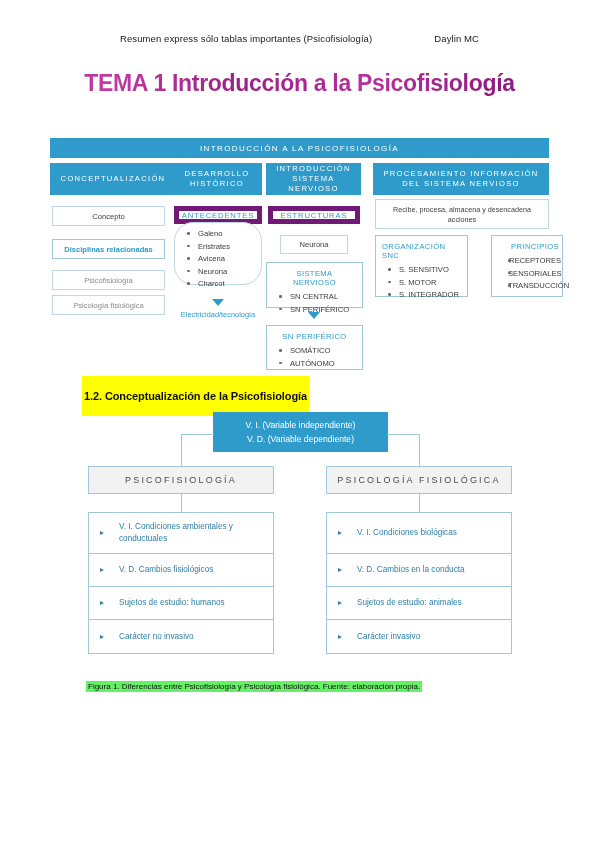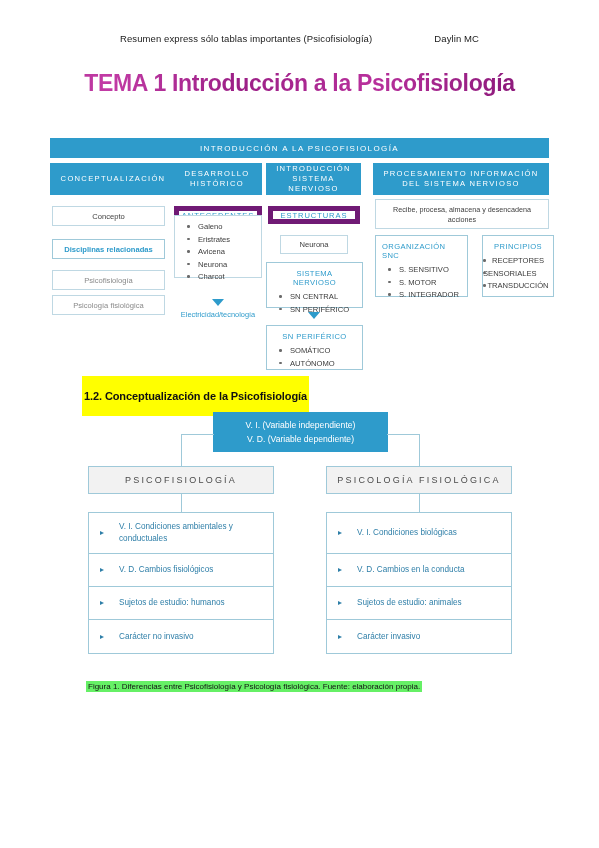--- a/index.html
+++ b/index.html
@@ -159,21 +159,21 @@
   <div class="m1-cat c2 blue center">DESARROLLO HISTÓRICO</div>
   <div class="m1-cat c3 blue center">INTRODUCCIÓN SISTEMA NERVIOSO</div>
   <div class="m1-cat c4 blue center">PROCESAMIENTO INFORMACIÓN DEL SISTEMA NERVIOSO</div>
 
   <div class="c1box center" style="top:68px;">Concepto</div>
   <div class="c1box center hl" style="top:101px;">Disciplinas relacionadas</div>
   <div class="c1box center soft" style="top:132px;">Psicofisiología</div>
   <div class="c1box center soft" style="top:157px;">Psicología fisiológica</div>
 
   <div class="sec-head center" style="left:124px; top:68px; width:88px;">ANTECEDENTES</div>
-  <div class="list-box" style="left:124px; top:77px; width:88px; height:63px;">
+  <div class="list-box" style="left:124px; top:84px; width:88px; height:63px;border-radius:19px;">
     <ul>
       <li>Galeno</li>
       <li>Eristrates</li>
       <li>Avicena</li>
       <li>Neurona</li>
       <li>Charcot</li>
     </ul>
   </div>
   <div class="tri" style="left:162px; top:161px;"></div>
   <div class="cap-blue" style="left:118px; top:172px; width:100px;">Electricidad/tecnología</div>
@@ -202,21 +202,21 @@
 
   <div class="list-box" style="left:325px; top:97px; width:93px; height:62px; border-color:#9FC9D9;">
     <div class="lb-title" style="text-align:left; margin-left:-6px;">ORGANIZACIÓN SNC</div>
     <ul>
       <li>S. SENSITIVO</li>
       <li>S.  MOTOR</li>
       <li>S. INTEGRADOR</li>
     </ul>
   </div>
 
-  <div class="list-box" style="left:432px; top:97px; width:72px; height:62px; border-color:#9FC9D9; padding-left:0; text-align:center;">
+  <div class="list-box" style="left:441px; top:97px; width:72px; height:62px; border-color:#9FC9D9; padding-left:16px; text-align:center;">
     <div class="lb-title" style="margin:0 0 5px 0;">PRINCIPIOS</div>
     <ul>
       <li style="padding-left:0; text-align:center;">RECEPTORES</li>
       <li style="padding-left:0; text-align:left;">SENSORIALES</li>
       <li style="padding-left:0; text-align:center;">TRANSDUCCIÓN</li>
     </ul>
   </div>
 </div>
 
 <div class="sec-title">1.2. Conceptualización de la Psicofisiología</div>

